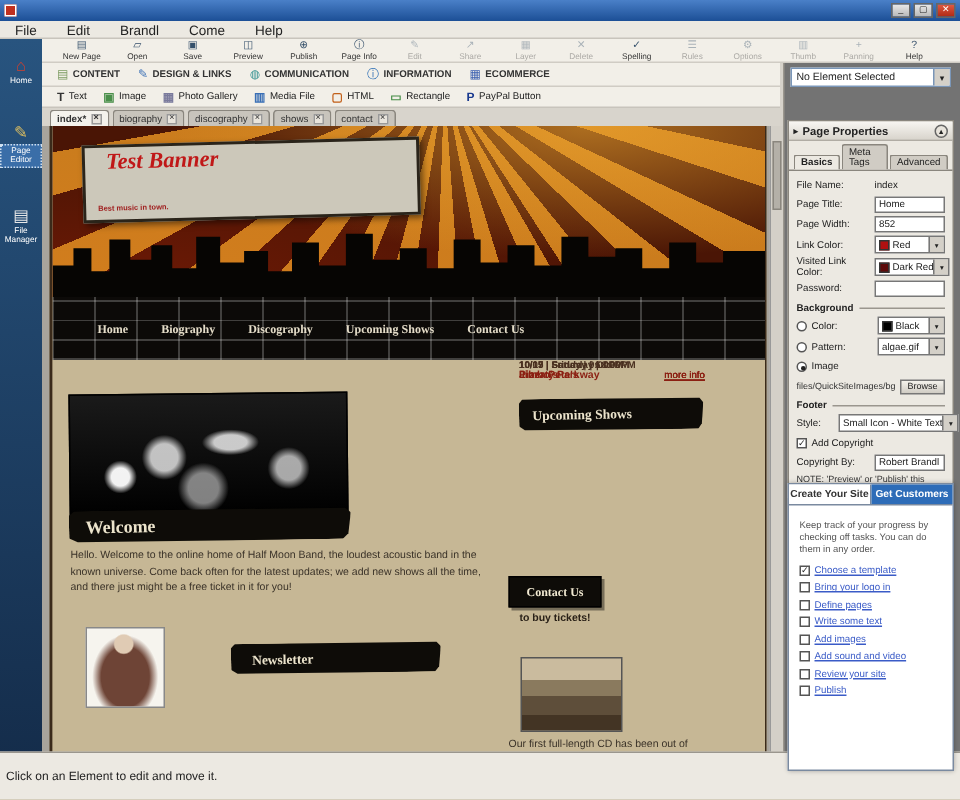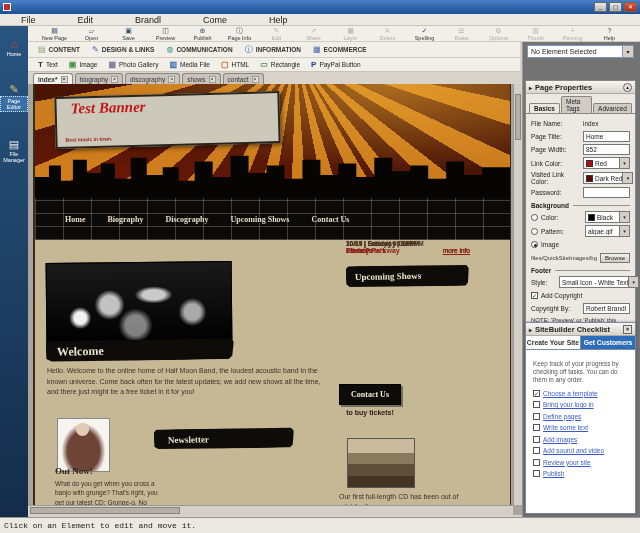--- a/index.html
+++ b/index.html
@@ -12,21 +12,21 @@
     padding:0 3px; gap:3px; }
   .app-icon { width:8px; height:8px; background:#c03020; border:1px solid #fff; }
   .title-text { color:#fff; font-size:8px; font-weight:bold; white-space:nowrap; }
   .win-btns { margin-left:auto; display:flex; gap:2px; }
   .wbtn { width:13px; height:10px; background:linear-gradient(#e8e8e8,#b8b8b8); border:1px solid #666;
     font-size:6px; line-height:8px; text-align:center; color:#222; }
   .wbtn.close { background:linear-gradient(#e05a42,#b02a14); color:#fff; }
 
   .menubar { position:absolute; left:0; top:14px; right:0; height:12px; background:#ece9e2;
     border-bottom:1px solid #c8c4bc; display:flex; align-items:center; }
-  .menu-item { font-size:9px; padding:0 21px; }
+  .menu-item { font-size:9px; padding:0 10px; }
 
   
   .sidebar { position:absolute; left:0; top:26px; width:28px; bottom:16px;
     background:linear-gradient(180deg,#28547f,#142c4a); display:flex; flex-direction:column; align-items:center; padding-top:12px; }
   .side-item { display:flex; flex-direction:column; align-items:center; width:28px; }
   .side-item + .side-item { margin-top:26px; }
   .side-icon { font-size:11px; line-height:12px; }
   .side-label { font-size:5.5px; color:#fff; text-align:center; margin-top:1px; line-height:6px; }
   .side-item[data-active="true"] .side-label { background:#3a6ea8; border:1px dotted #cfe0f0; padding:1px; }
 
@@ -202,23 +202,23 @@
     font-weight:bold; }
   .cl-tab[data-active="true"] { background:#fff; color:#333; border-right:1px solid #7a8aa0; }
   .cl-tab[data-active="false"] { background:#2d6cb8; color:#fff; }
   .cl-body { padding:6px 7px 0; }
   .cl-heading { font-size:9px; font-weight:bold; color:#222; line-height:1.15; }
   .cl-intro { font-size:6.3px; color:#555; line-height:1.3; margin:4px 0 5px; }
   .cl-item { display:flex; align-items:center; margin-bottom:4.5px; }
   .cl-link { font-size:6.5px; color:#3a5bc7; text-decoration:underline; }
 
   
-  .statusbar { position:absolute; left:0; bottom:0; right:0; height:16px; background:#ece9e2;
+  .statusbar { position:absolute; left:0; bottom:0; right:0; height:32px; background:#ece9e2;
     border-top:1px solid #9a968e; font-size:8px; color:#222; display:flex; align-items:center;
-    padding-left:4px;font-family:Liberation Mono, monospace; }
+    padding-left:4px; }
 </style>
 </head>
 <body>
 
 <div class="titlebar">
   <span class="app-icon"></span>
   <span class="win-btns">
     <span class="wbtn">_</span>
     <span class="wbtn">▢</span>
     <span class="wbtn close">✕</span>
@@ -484,24 +484,20 @@
 
       <div class="torn welcome-title">Welcome</div>
       <div class="welcome-text">Hello. Welcome to the online home of Half Moon Band, the loudest acoustic band in the known universe. Come back often for the latest updates; we add new shows all the time, and there just might be a free ticket in it for you!</div>
 
       <div class="contact-btn">Contact Us</div>
       <div class="contact-sub">to buy tickets!</div>
 
       <div class="person-photo"></div>
       <div class="torn newsletter-title">Newsletter</div>
 
-      <div class="col outnow">
-        <div class="col-title">Out Now!</div>
-        <div class="col-text">What do you get when you cross a banjo with grunge? That's right, you get our latest CD: Grunge-o. No violins were harmed in the</div>
-      </div>
 
       <div class="road-photo"></div>
       <div class="cd-text">Our first full-length CD has been out of print for three years</div>
     </div>
   </div>
 
   <div class="vscroll">
     <div class="vthumb"></div>
   </div>
   <div class="hscroll">
@@ -609,25 +605,20 @@
       </div>
       <div class="prow">
         <span class="plabel">Copyright By:</span>
         <span class="pinput">Robert Brandl</span>
       </div>
       <div class="pnote">NOTE: 'Preview' or 'Publish' this page to see the footer.</div>
     </div>
   </div>
 
   <div class="checklist-panel">
-    <div class="cl-header">
-      <span class="panel-arrow">▸</span>
-      <span>SiteBuilder Checklist</span>
-      <span class="cl-close">✕</span>
-    </div>
     <div class="cl-tabs">
 
     <span class="cl-tab" data-active="true">Create Your Site</span>
         <span class="cl-tab" data-active="false">Get Customers</span>
       </div>
     <div class="cl-body">
       <div class="cl-intro">Keep track of your progress by checking off tasks. You can do them in any order.</div>
       <div>
 
           <div class="cl-item">

